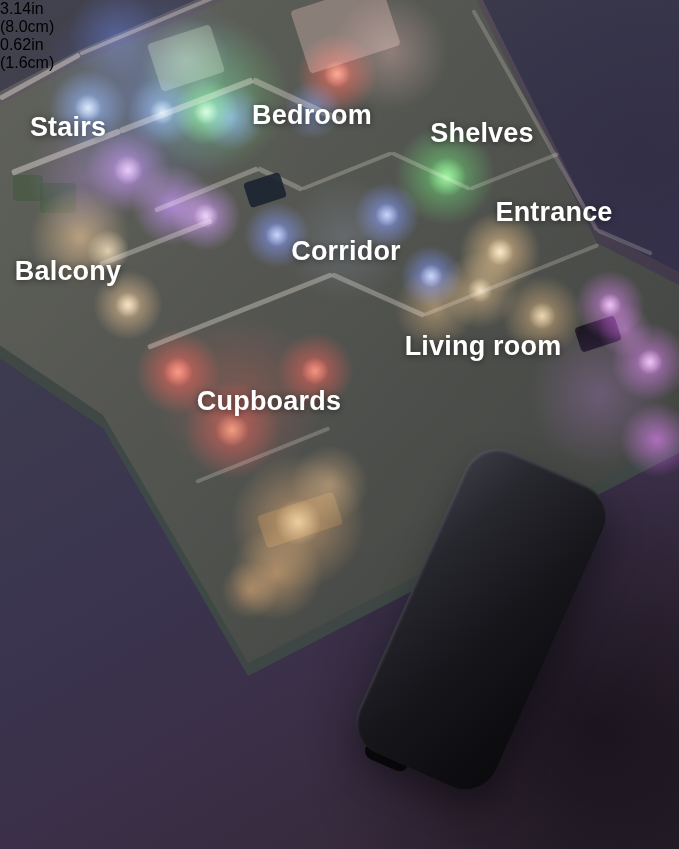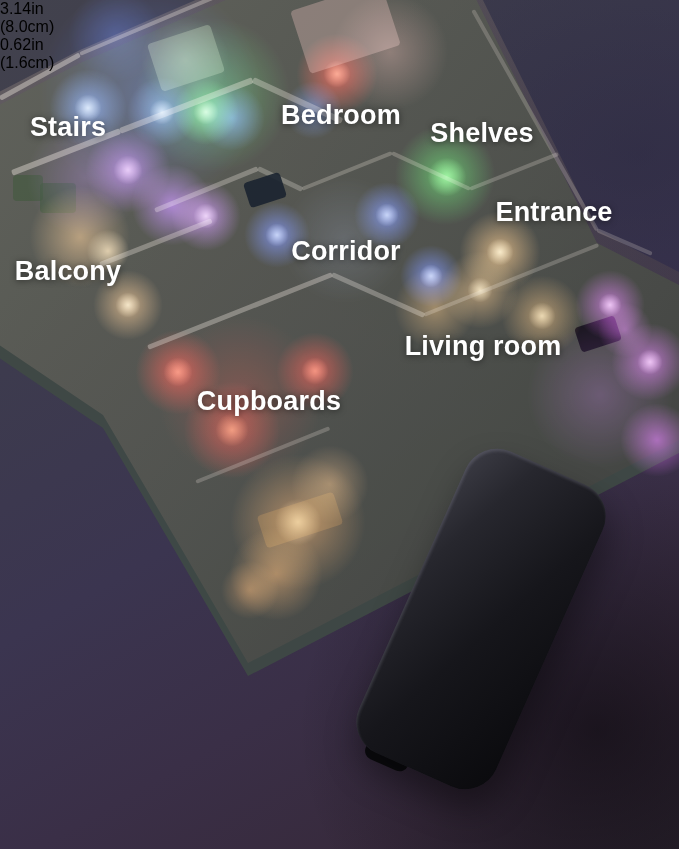--- a/index.html
+++ b/index.html
@@ -171,21 +171,21 @@
       <div class="glow" style="left: 182px; top: 380px; height: 100px; width: 100px; background: radial-gradient(circle, rgb(208, 21, 16) 0%, transparent 68%); opacity: 0.65;"></div>
       <div class="glow" style="left: 215px; top: 413px; height: 34px; width: 34px; background: radial-gradient(circle, rgb(255, 122, 80) 0%, transparent 68%); opacity: 0.8;"></div>
       <div class="glow" style="left: 228px; top: 452px; height: 140px; width: 140px; background: radial-gradient(circle, rgb(232, 144, 64) 0%, transparent 68%); opacity: 0.6;"></div>
       <div class="glow" style="left: 274px; top: 498px; height: 48px; width: 48px; background: radial-gradient(circle, rgb(255, 192, 128) 0%, transparent 68%); opacity: 0.7;"></div>
       <div class="glow" style="left: 228px; top: 526px; height: 96px; width: 96px; background: radial-gradient(circle, rgb(232, 144, 64) 0%, transparent 68%); opacity: 0.55;"></div>
       <div class="glow" style="left: 290px; top: 444px; height: 80px; width: 80px; background: radial-gradient(circle, rgb(240, 168, 96) 0%, transparent 68%); opacity: 0.45;"></div>
       <div class="glow" style="left: 220px; top: 560px; height: 60px; width: 60px; background: radial-gradient(circle, rgb(216, 128, 56) 0%, transparent 68%); opacity: 0.5;"></div>
     </div>
   <div class="layer">
       <div class="room-label" style="left: 68px; top: 127px;">Stairs</div>
-      <div class="room-label" style="left: 312px; top: 115px; margin-left: 29px;">Bedroom</div>
+      <div class="room-label" style="left: 312px; top: 115px;">Bedroom</div>
       <div class="room-label" style="left: 482px; top: 133px;">Shelves</div>
       <div class="room-label" style="left: 554px; top: 212px;">Entrance</div>
       <div class="room-label" style="left: 346px; top: 251px;">Corridor</div>
       <div class="room-label" style="left: 68px; top: 271px;">Balcony</div>
       <div class="room-label" style="left: 269px; top: 401px;">Cupboards</div>
       <div class="room-label" style="left: 483px; top: 346px;">Living room</div>
     </div>
 
   <div class="device">
     <div class="d-foot"></div>

